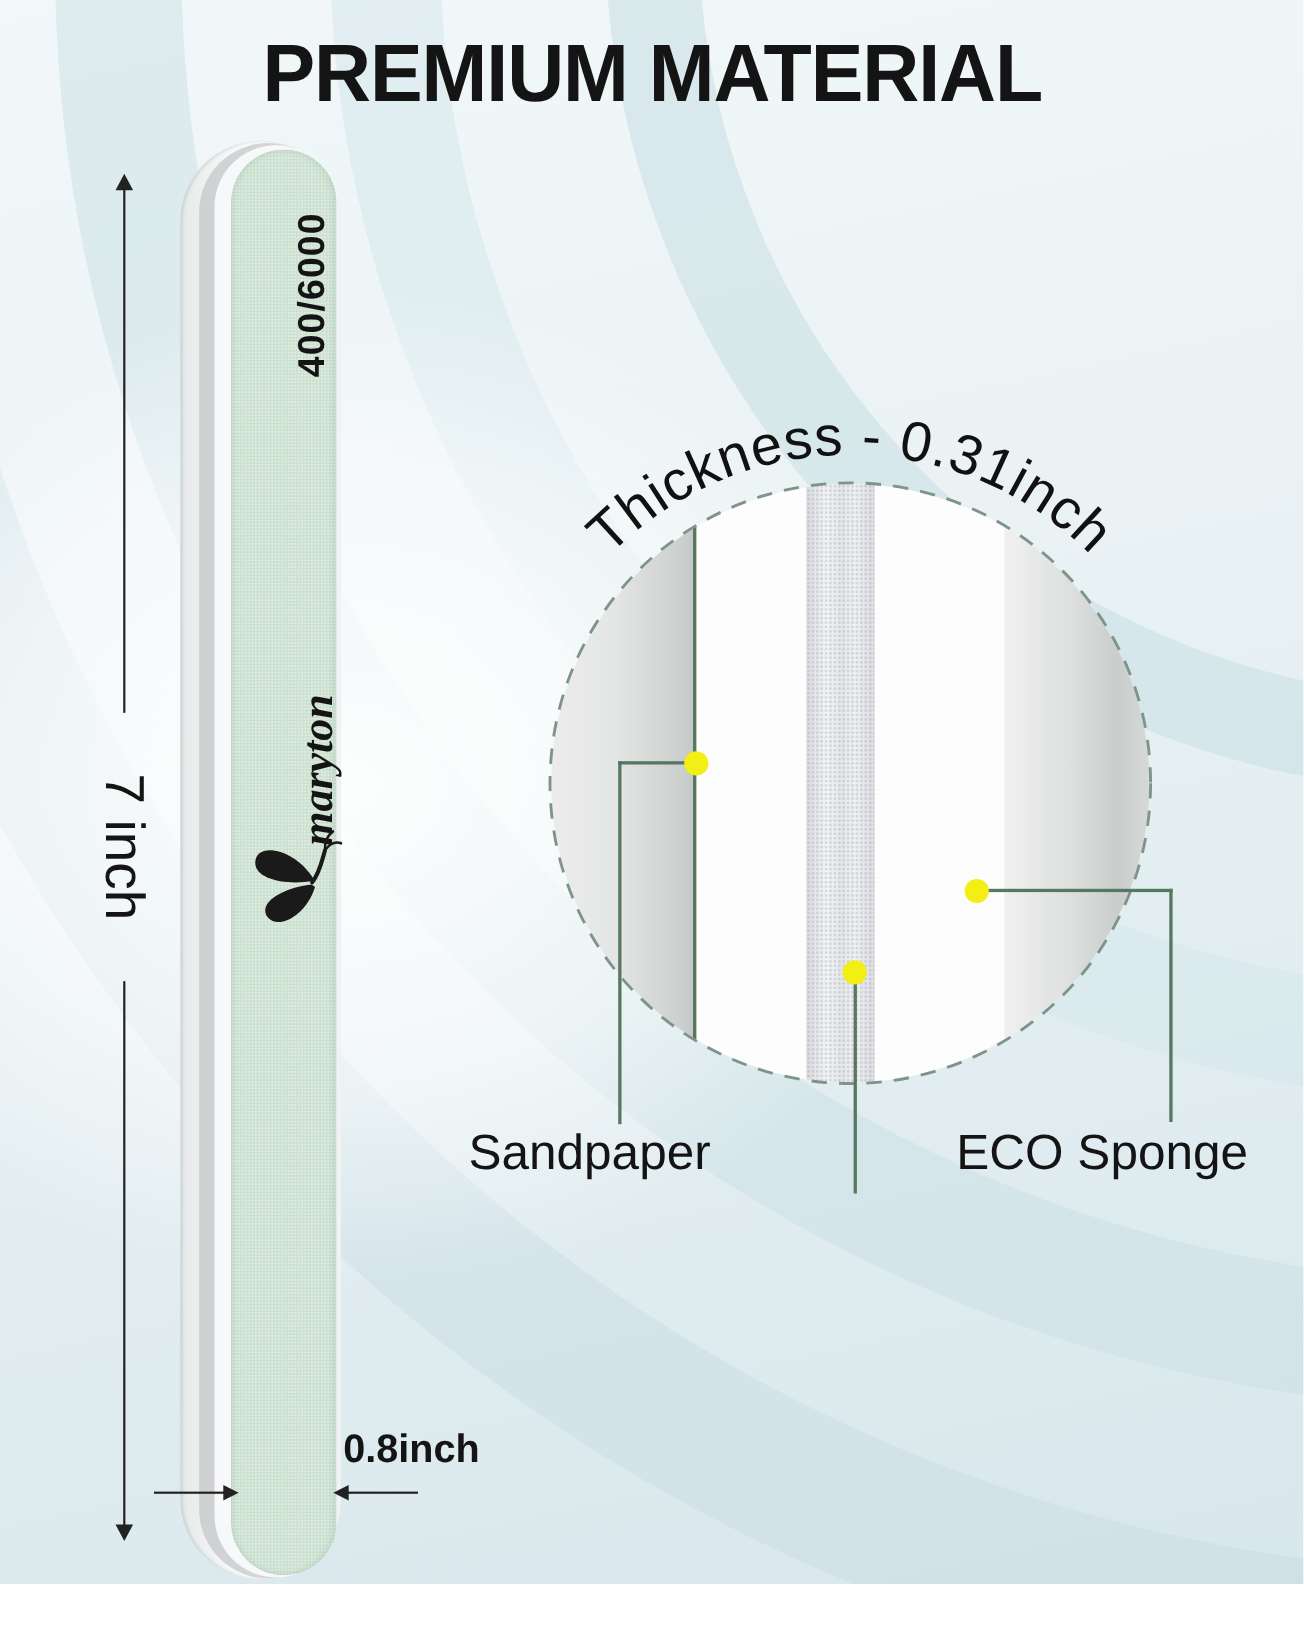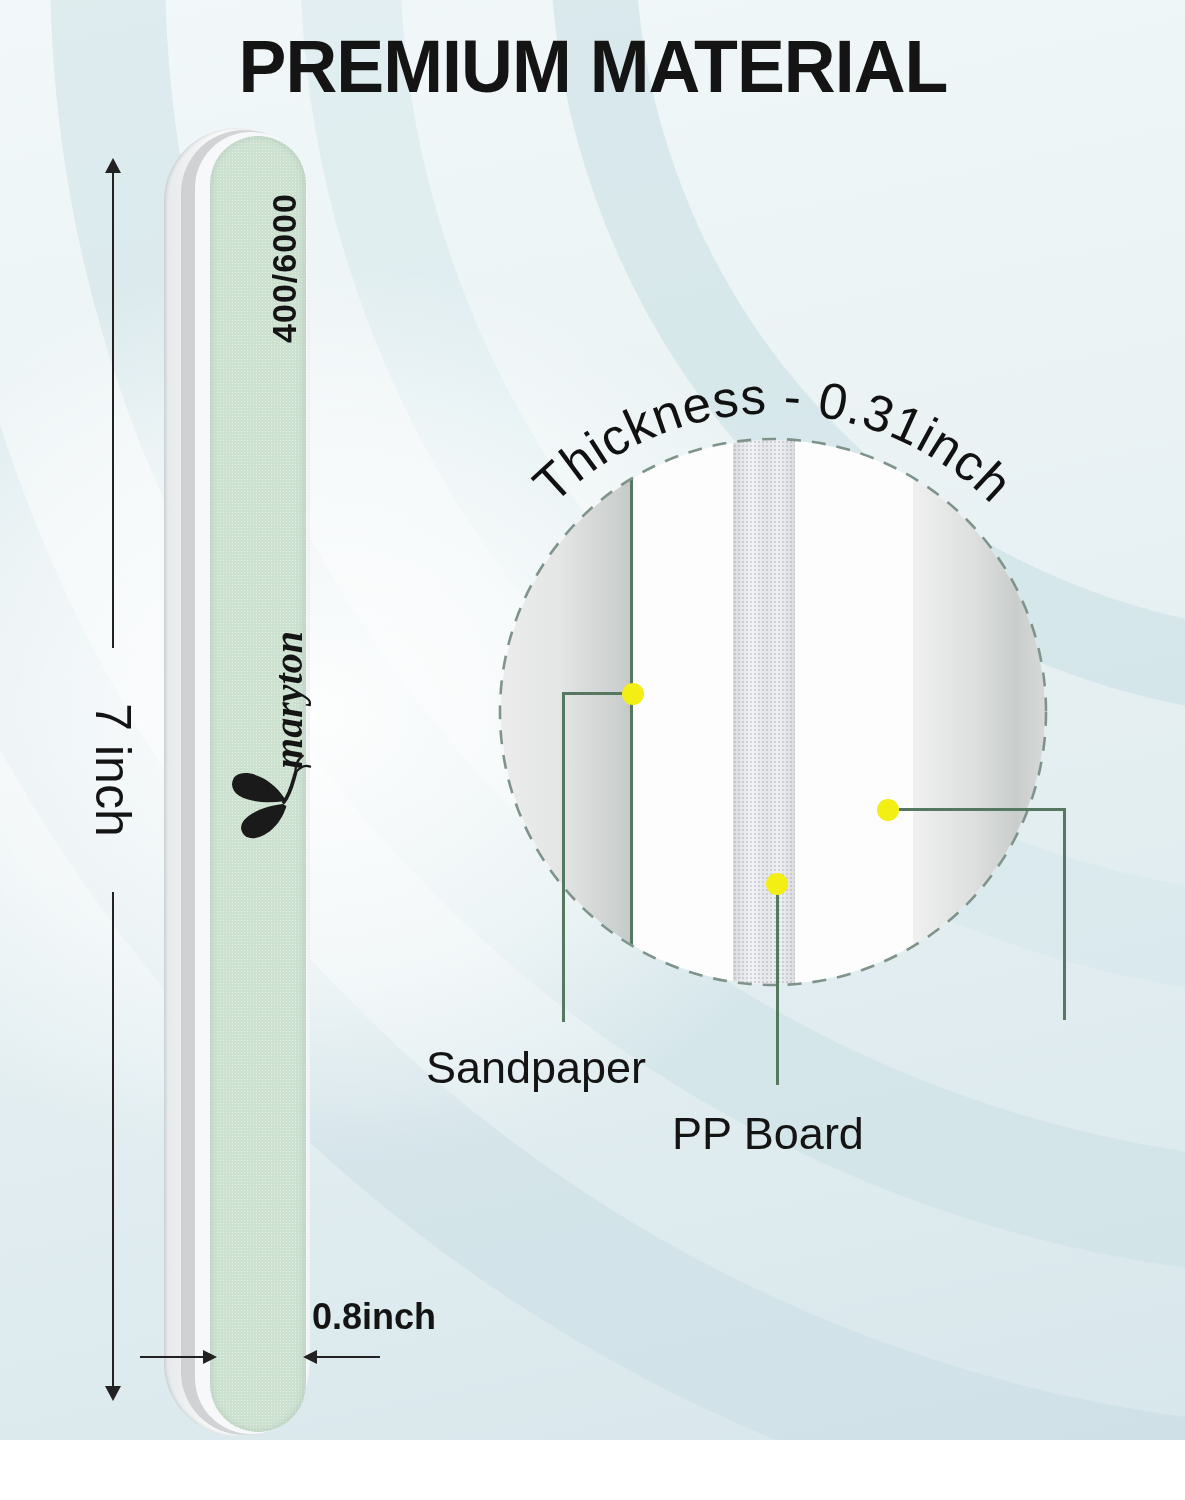--- a/index.html
+++ b/index.html
@@ -79,21 +79,21 @@
   .callout{position:absolute;background:#567760;}
   .sand-h{left:562px;top:692px;width:72px;height:3px;}
   .sand-v{left:562px;top:692px;width:3px;height:330px;}
   .pp-v{left:776px;top:884px;width:3px;height:201px;}
   .eco-h{left:896px;top:808px;width:170px;height:3px;}
   .eco-v{left:1063px;top:808px;width:3px;height:212px;}
   .dot{position:absolute;width:22px;height:22px;border-radius:50%;background:#f3ee14;}
   .dot-sand{left:622px;top:683px;}
   .dot-pp{left:766px;top:873px;}
   .dot-eco{left:877px;top:799px;}
-  .mat-label{position:absolute;transform:translateX(-50%);font-size:45px;font-weight:500;white-space:nowrap;margin-top:20px;}
+  .mat-label{position:absolute;transform:translateX(-50%);font-size:45px;font-weight:500;white-space:nowrap;}
   .lbl-sand{left:536px;top:1022px;}
   .lbl-pp{left:768px;top:1088px;}
   .lbl-eco{left:1002px;top:1022px;}
 </style>
 </head>
 <body>
 
 <div class="canvas">
 
   <div class="ring ring1"></div>
@@ -155,15 +155,15 @@
   <div class="callout sand-h"></div>
   <div class="callout sand-v"></div>
   <div class="callout pp-v"></div>
   <div class="callout eco-h"></div>
   <div class="callout eco-v"></div>
   <div class="dot dot-sand"></div>
   <div class="dot dot-pp"></div>
   <div class="dot dot-eco"></div>
 
   <div class="mat-label lbl-sand">Sandpaper</div>
-  <div class="mat-label lbl-pp">PP Board</div>
+  <div class="mat-label lbl-eco">ECO Sponge</div>
 
 </div>
 
 </body></html>

